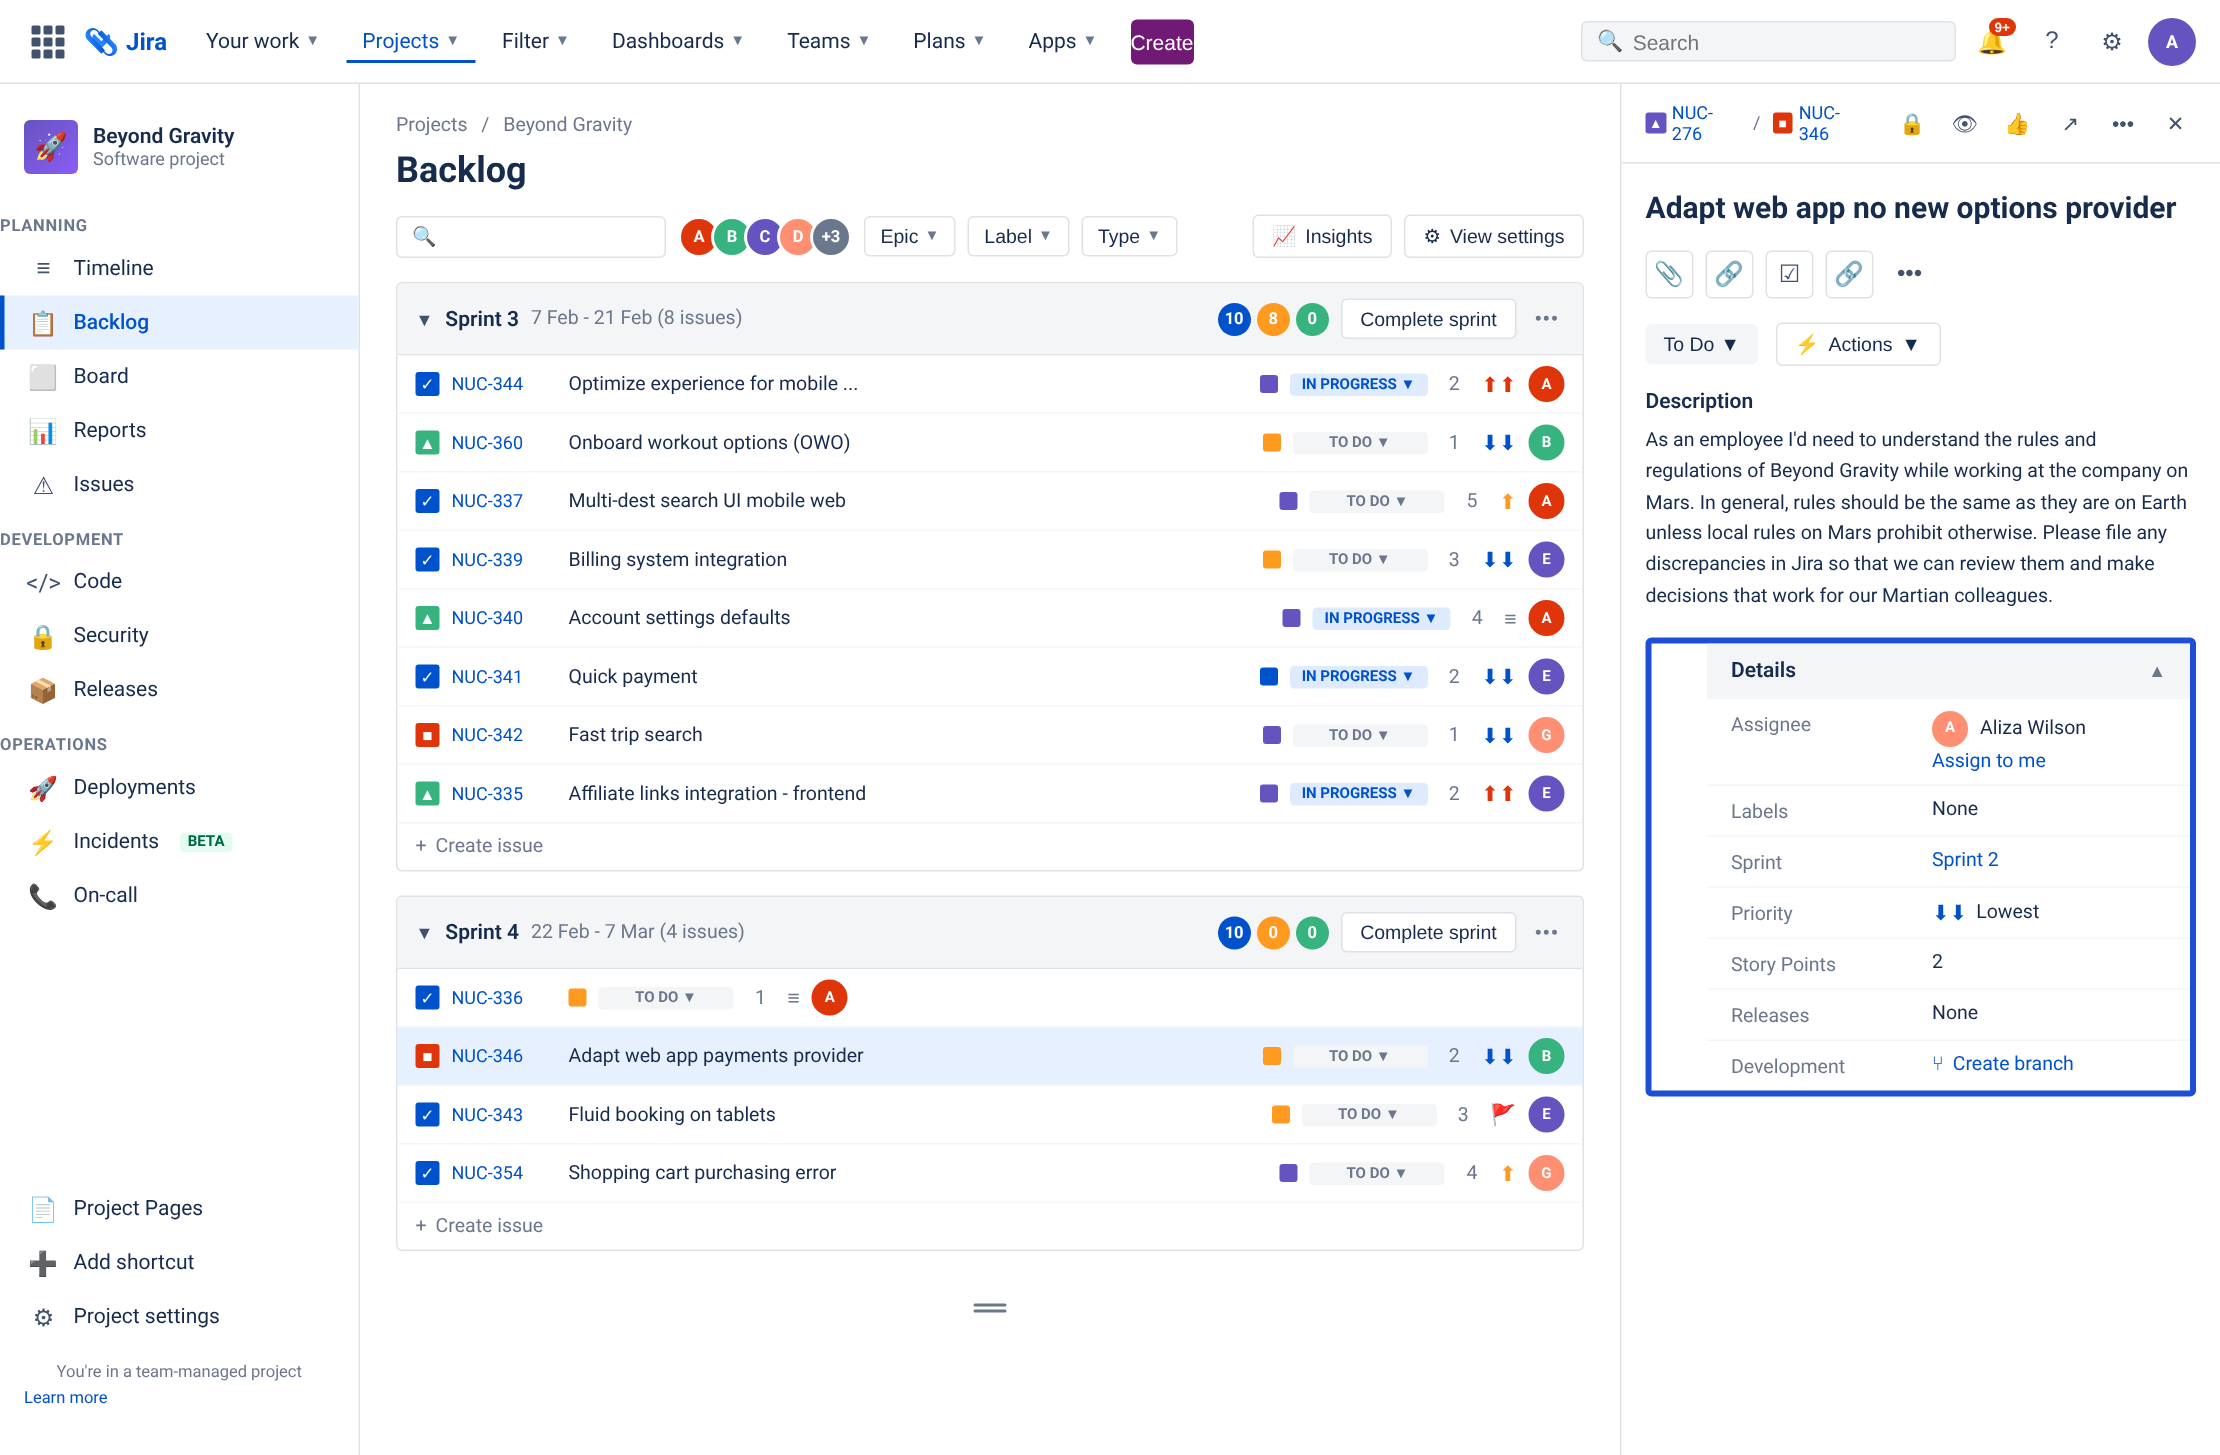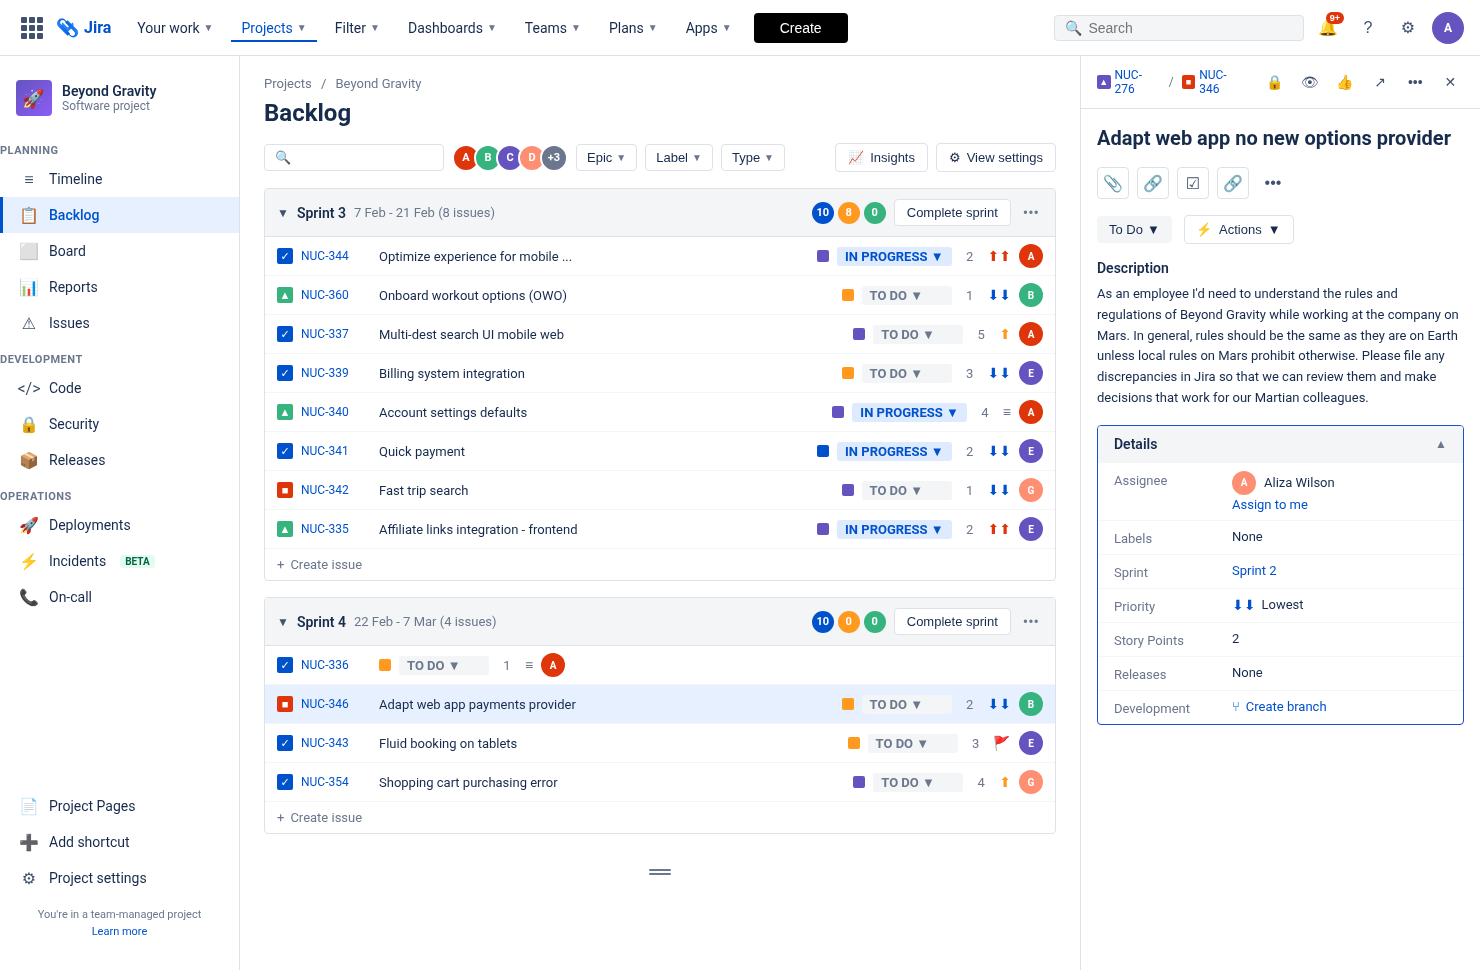--- a/index.html
+++ b/index.html
@@ -8,21 +8,21 @@
     
     .topnav { display: flex; align-items: center; height: 56px; background: #fff; border-bottom: 1px solid #DFE1E6; padding: 0 16px; gap: 8px; position: fixed; top: 0; left: 0; right: 0; z-index: 100; }
     .topnav-grid { display: grid; place-items: center; width: 32px; height: 32px; cursor: pointer; border-radius: 4px; }
     .grid-icon { display: grid; grid-template-columns: repeat(3,6px); gap: 2px; }
     .grid-dot { width: 6px; height: 6px; background: #42526E; border-radius: 1px; }
     .jira-logo { display: flex; align-items: center; gap: 4px; color: #0052CC; font-weight: 700; font-size: 16px; margin-right: 8px; }
     .jira-logo svg { width: 24px; height: 24px; }
     .nav-item { display: flex; align-items: center; gap: 4px; padding: 6px 10px; border-radius: 4px; cursor: pointer; color: #172B4D; font-size: 14px; white-space: nowrap; }
     .nav-item.active { color: #0052CC; }
     .nav-item-arrow { font-size: 10px; color: #6B778C; }
-    .nav-create { background: #000000; color: #fff; border: none; border-radius: 4px; padding: 7px 26px; font-size: 14px; font-weight: 500; cursor: pointer; margin-left: 4px; }
+    .nav-create { background: #701a75; color: #fff; border: none; border-radius: 4px; padding: 7px 0; font-size: 14px; font-weight: 500; cursor: pointer; margin-left: 4px; }
     .nav-spacer { flex: 1; }
     .search-box { display: flex; align-items: center; background: #F4F5F7; border: 1px solid #DFE1E6; border-radius: 4px; padding: 4px 10px; gap: 6px; width: 250px; }
     .search-box input { border: none; background: transparent; outline: none; font-size: 14px; width: 100%; color: #172B4D; }
     .search-icon { color: #6B778C; font-size: 14px; }
     .nav-icons { display: flex; align-items: center; gap: 8px; }
     .nav-icon-btn { width: 32px; height: 32px; border-radius: 50%; display: flex; align-items: center; justify-content: center; cursor: pointer; color: #42526E; font-size: 16px; border: none; background: transparent; position: relative; }
     .notif-badge { position: absolute; top: 0; right: 0; background: #DE350B; color: #fff; font-size: 9px; border-radius: 8px; padding: 1px 4px; font-weight: 700; }
     .avatar-nav { width: 32px; height: 32px; border-radius: 50%; background: #6554C0; display: flex; align-items: center; justify-content: center; color: #fff; font-weight: 700; font-size: 12px; cursor: pointer; }
 
     
@@ -82,21 +82,21 @@
     .issue-type-icon { width: 16px; height: 16px; border-radius: 2px; display: flex; align-items: center; justify-content: center; font-size: 11px; color: #fff; flex-shrink: 0; }
     .type-story { background: #36B37E; }
     .type-bug { background: #DE350B; }
     .type-task { background: #0052CC; }
     .issue-key { font-size: 12px; color: #0052CC; min-width: 70px; cursor: pointer; white-space: nowrap; }
     .issue-summary { flex: 1; font-size: 13px; color: #172B4D; overflow: hidden; text-overflow: ellipsis; white-space: nowrap; }
     .issue-color-dot { width: 12px; height: 12px; border-radius: 2px; flex-shrink: 0; }
     .dot-purple { background: #6554C0; }
     .dot-yellow { background: #FF991F; }
     .dot-blue { background: #0052CC; }
-    .status-badge { padding: 2px 8px; border-radius: 3px; font-size: 13px; font-weight: 700; cursor: pointer; white-space: nowrap; min-width: 90px; text-align: left; }
+    .status-badge { padding: 2px 8px; border-radius: 3px; font-size: 10px; font-weight: 700; cursor: pointer; white-space: nowrap; min-width: 90px; text-align: center; }
     .status-in-progress { background: #DEEBFF; color: #0052CC; }
     .status-to-do { background: #F4F5F7; color: #6B778C; }
     .story-points { min-width: 20px; text-align: center; font-size: 13px; color: #6B778C; }
     .priority-icon { font-size: 14px; }
     .issue-avatar { width: 24px; height: 24px; border-radius: 50%; display: flex; align-items: center; justify-content: center; color: #fff; font-size: 10px; font-weight: 700; flex-shrink: 0; }
     .create-issue-row { display: flex; align-items: center; gap: 6px; padding: 8px 12px; cursor: pointer; color: #6B778C; font-size: 13px; }
 
     
     .right-panel { width: 400px; min-width: 380px; border-left: 1px solid #DFE1E6; display: flex; flex-direction: column; background: #fff; overflow-y: auto; }
     .panel-topbar { display: flex; align-items: center; gap: 8px; padding: 12px 16px; border-bottom: 1px solid #DFE1E6; }
@@ -107,24 +107,24 @@
     .panel-content { padding: 16px; flex: 1; }
     .panel-title { font-size: 20px; font-weight: 700; color: #172B4D; margin-bottom: 16px; line-height: 1.3; }
     .panel-actions { display: flex; align-items: center; gap: 8px; margin-bottom: 16px; flex-wrap: wrap; }
     .panel-action-icon { width: 32px; height: 32px; display: flex; align-items: center; justify-content: center; cursor: pointer; border-radius: 4px; color: #42526E; font-size: 16px; border: 1px solid #DFE1E6; background: #fff; }
     .panel-action-more { width: 32px; height: 32px; display: flex; align-items: center; justify-content: center; cursor: pointer; border-radius: 4px; color: #42526E; font-size: 16px; border: none; background: transparent; }
     .status-btn { padding: 6px 12px; border-radius: 4px; background: #F4F5F7; color: #172B4D; font-size: 13px; font-weight: 500; cursor: pointer; display: flex; align-items: center; gap: 4px; border: none; }
     .actions-btn { padding: 6px 12px; border-radius: 4px; background: #fff; color: #172B4D; font-size: 13px; font-weight: 500; cursor: pointer; display: flex; align-items: center; gap: 6px; border: 1px solid #DFE1E6; }
     .lightning { color: #FFAB00; }
     .panel-section-title { font-size: 14px; font-weight: 600; color: #172B4D; margin-bottom: 8px; }
     .panel-description { font-size: 13px; color: #172B4D; line-height: 1.6; margin-bottom: 16px; }
-    .details-section { border: 1px solid #1d4ed8; border-radius: 4px; overflow: hidden; }
+    .details-section { border: 4px solid #1d4ed8; border-radius: 4px; overflow: hidden; padding-left: 37px; }
     .details-header { display: flex; align-items: center; justify-content: space-between; padding: 10px 16px; background: #F4F5F7; cursor: pointer; }
     .details-header-title { font-weight: 600; font-size: 14px; color: #172B4D; }
-    .details-row { display: flex; align-items: flex-start; padding: 8px 16px; border-top: 1px solid #F4F5F7; gap: 8px; }
+    .details-row { display: flex; align-items: flex-start; padding: 8px 16px; border-top: 1px solid #F4F5F7; gap: 24px; }
     .details-label { font-size: 13px; color: #6B778C; min-width: 110px; padding-top: 2px; }
     .details-value { font-size: 13px; color: #172B4D; flex: 1; }
     .assignee-row { display: flex; align-items: center; gap: 8px; }
     .assignee-avatar { width: 24px; height: 24px; border-radius: 50%; background: #FF8F73; display: flex; align-items: center; justify-content: center; color: #fff; font-size: 10px; font-weight: 700; }
     .assign-me { font-size: 13px; color: #0052CC; cursor: pointer; display: block; margin-top: 2px; }
     .link-blue { color: #0052CC; cursor: pointer; font-size: 13px; }
     .priority-row { display: flex; align-items: center; gap: 6px; }
     .create-branch-row { display: flex; align-items: center; gap: 6px; }
     .icon-lowest { color: #0052CC; font-size: 14px; }
     .expand-icon { font-size: 12px; color: #6B778C; }
@@ -281,21 +281,21 @@
       </div>
       <div class="sidebar-item">
         <div class="sidebar-item-icon">➕</div>
         <span>Add shortcut</span>
       </div>
       <div class="sidebar-item">
         <div class="sidebar-item-icon">⚙</div>
         <span>Project settings</span>
       </div>
       <div style="text-align:center;padding:12px 16px 4px;font-size:11px;color:#6B778C;">You're in a team-managed project</div>
-      <div style="text-align:center;padding:0 16px 8px;font-size:11px;color:#0052CC;cursor:pointer;">Learn more</div>
+      <div style="padding:0 16px 8px;font-size:11px;color:#0052CC;cursor:pointer;">Learn more</div>
     </div>
   </aside>
 
   <div style="flex:1;overflow-y:auto;">
     <div class="main">
       <div class="breadcrumb">
         <a href="#">Projects</a>
         <span class="breadcrumb-sep">/</span>
         <a href="#">Beyond Gravity</a>
       </div>

